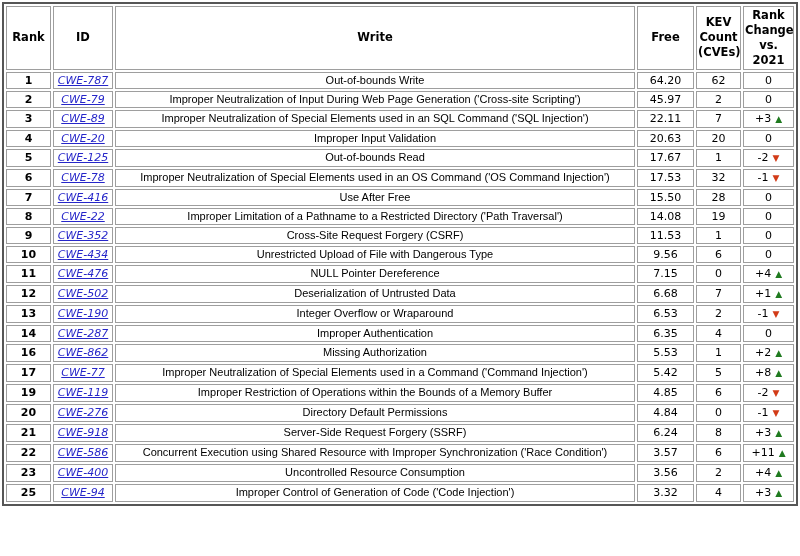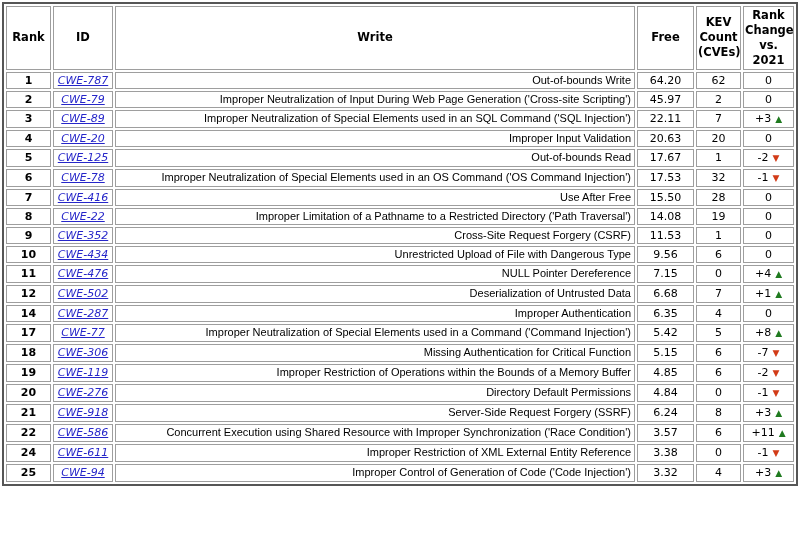--- a/index.html
+++ b/index.html
@@ -40,21 +40,21 @@
     overflow: visible;
   }
   col.c-rank   { width: 45px; }
   col.c-id     { width: 60px; }
   col.c-name   { width: 520px; }
   col.c-score  { width: 57px; }
   col.c-kev    { width: 45px; }
   col.c-change { width: 51px; }
   td.rank { font-weight: bold; }
   td.name {
-    text-align: right;
+    text-align: center;
     padding: 0 3px;
     font-family: "Liberation Sans", "DejaVu Sans", sans-serif;
   }
   td.id a {
     color: #2626c9;
     text-decoration: underline;
     cursor: pointer;
     font-style: italic;
   }
   .arrow {
@@ -180,44 +180,52 @@
       </tr>
       <tr>
         <td class="rank">12</td>
         <td class="id"><a href="#">CWE-502</a></td>
         <td class="name">Deserialization of Untrusted Data</td>
         <td class="score">6.68</td>
         <td class="kev">7</td>
         <td class="change"><span>+1</span><span class="arrow up">▲</span></td>
       </tr>
       <tr>
+        <td class="rank">13</td>
+        <td class="id"><a href="#">CWE-190</a></td>
+        <td class="name">Integer Overflow or Wraparound</td>
+        <td class="score">6.53</td>
+        <td class="kev">2</td>
+        <td class="change"><span>-1</span><span class="arrow down">▼</span></td>
+      </tr>
+      <tr>
         <td class="rank">14</td>
         <td class="id"><a href="#">CWE-287</a></td>
         <td class="name">Improper Authentication</td>
         <td class="score">6.35</td>
         <td class="kev">4</td>
         <td class="change"><span>0</span></td>
+      </tr>
+      <tr>
+        <td class="rank">16</td>
+        <td class="id"><a href="#">CWE-862</a></td>
+        <td class="name">Missing Authorization</td>
+        <td class="score">5.53</td>
+        <td class="kev">1</td>
+        <td class="change"><span>+2</span><span class="arrow up">▲</span></td>
       </tr>
       <tr>
         <td class="rank">17</td>
         <td class="id"><a href="#">CWE-77</a></td>
         <td class="name">Improper Neutralization of Special Elements used in a Command ('Command Injection')</td>
         <td class="score">5.42</td>
         <td class="kev">5</td>
         <td class="change"><span>+8</span><span class="arrow up">▲</span></td>
       </tr>
       <tr>
-        <td class="rank">18</td>
-        <td class="id"><a href="#">CWE-306</a></td>
-        <td class="name">Missing Authentication for Critical Function</td>
-        <td class="score">5.15</td>
-        <td class="kev">6</td>
-        <td class="change"><span>-7</span><span class="arrow down">▼</span></td>
-      </tr>
-      <tr>
         <td class="rank">19</td>
         <td class="id"><a href="#">CWE-119</a></td>
         <td class="name">Improper Restriction of Operations within the Bounds of a Memory Buffer</td>
         <td class="score">4.85</td>
         <td class="kev">6</td>
         <td class="change"><span>-2</span><span class="arrow down">▼</span></td>
       </tr>
       <tr>
         <td class="rank">20</td>
         <td class="id"><a href="#">CWE-276</a></td>
@@ -236,26 +244,26 @@
       </tr>
       <tr>
         <td class="rank">22</td>
         <td class="id"><a href="#">CWE-586</a></td>
         <td class="name">Concurrent Execution using Shared Resource with Improper Synchronization ('Race Condition')</td>
         <td class="score">3.57</td>
         <td class="kev">6</td>
         <td class="change"><span>+11</span><span class="arrow up">▲</span></td>
       </tr>
       <tr>
-        <td class="rank">24</td>
-        <td class="id"><a href="#">CWE-611</a></td>
-        <td class="name">Improper Restriction of XML External Entity Reference</td>
-        <td class="score">3.38</td>
-        <td class="kev">0</td>
-        <td class="change"><span>-1</span><span class="arrow down">▼</span></td>
+        <td class="rank">23</td>
+        <td class="id"><a href="#">CWE-400</a></td>
+        <td class="name">Uncontrolled Resource Consumption</td>
+        <td class="score">3.56</td>
+        <td class="kev">2</td>
+        <td class="change"><span>+4</span><span class="arrow up">▲</span></td>
       </tr>
       <tr>
         <td class="rank">25</td>
         <td class="id"><a href="#">CWE-94</a></td>
         <td class="name">Improper Control of Generation of Code ('Code Injection')</td>
         <td class="score">3.32</td>
         <td class="kev">4</td>
         <td class="change"><span>+3</span><span class="arrow up">▲</span></td>
       </tr>
     </tbody>

